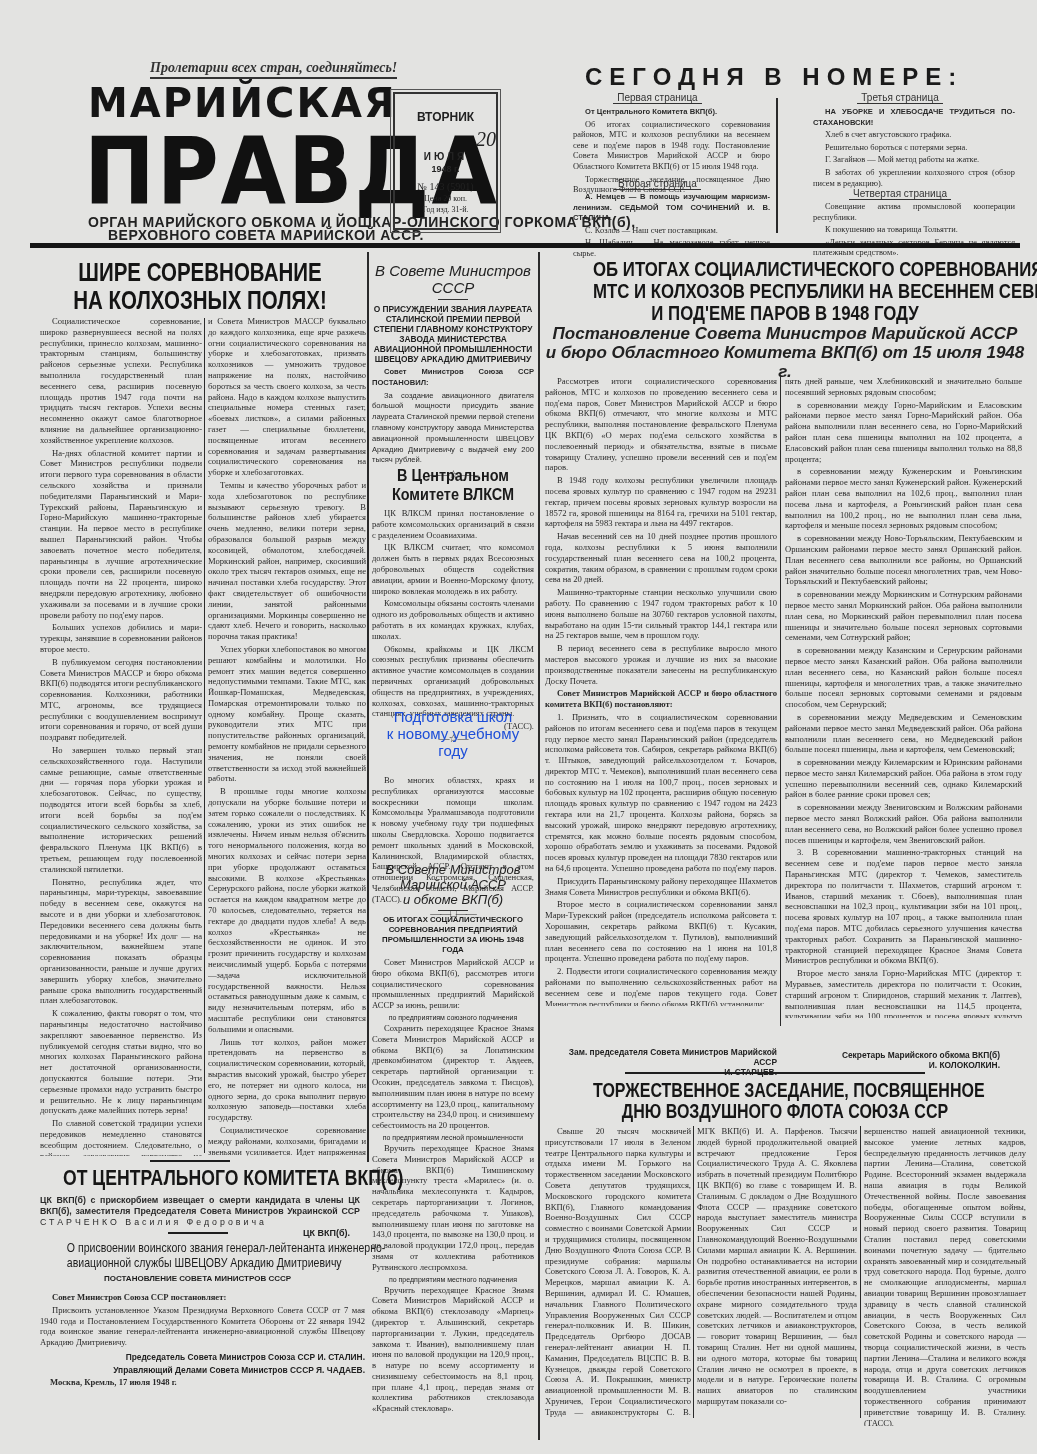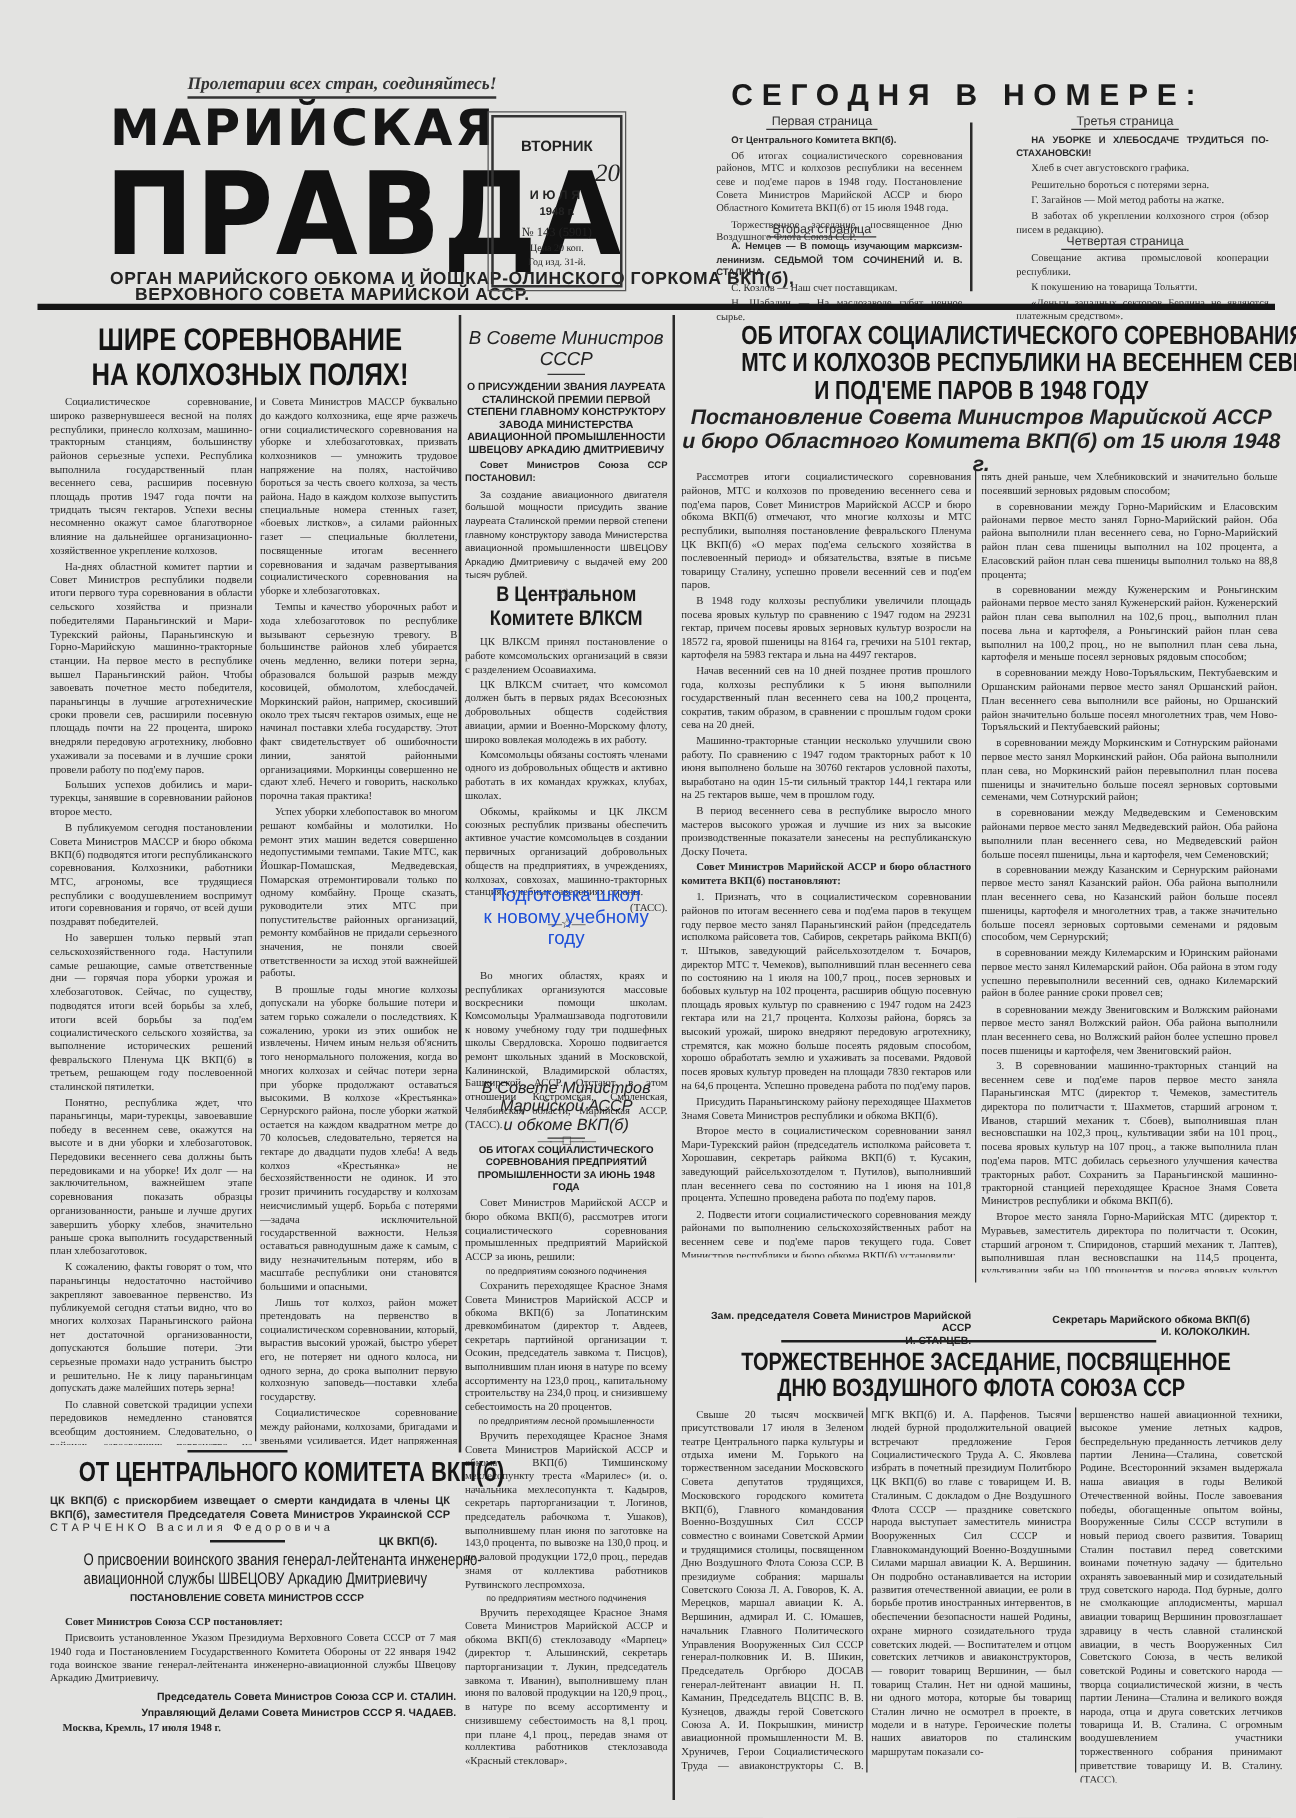--- a/index.html
+++ b/index.html
@@ -198,22 +198,22 @@
     <p>2. Подвести итоги социалистического соревнования между районами по выполнению сельскохозяйственных работ на весеннем севе и под'еме паров текущего года. Совет Министров республики и бюро обкома ВКП(б) установили:</p>
 
   </div>
   <div class="vline" style="left:780px; top:376px; height:650px; width:1px;"></div>
   <div class="abs txt" style="left:785px; top:376px; width:237px; height:642px; overflow:hidden;">
     <p style="text-indent:0">пять дней раньше, чем Хлебниковский и значительно больше посеявший зерновых рядовым способом;</p>
     <p>в соревновании между Горно-Марийским и Еласовским районами первое место занял Горно-Марийский район. Оба района выполнили план весеннего сева, но Горно-Марийский район план сева пшеницы выполнил на 102 процента, а Еласовский район план сева пшеницы выполнил только на 88,8 процента;</p>
     <p>в соревновании между Куженерским и Роньгинским районами первое место занял Куженерский район. Куженерский район план сева выполнил на 102,6 проц., выполнил план посева льна и картофеля, а Роньгинский район план сева выполнил на 100,2 проц., но не выполнил план сева льна, картофеля и меньше посеял зерновых рядовым способом;</p>
     <p>в соревновании между Ново-Торъяльским, Пектубаевским и Оршанским районами первое место занял Оршанский район. План весеннего сева выполнили все районы, но Оршанский район значительно больше посеял многолетних трав, чем Ново-Торъяльский и Пектубаевский районы;</p>
     <p>в соревновании между Моркинским и Сотнурским районами первое место занял Моркинский район. Оба района выполнили план сева, но Моркинский район перевыполнил план посева пшеницы и значительно больше посеял зерновых сортовыми семенами, чем Сотнурский район;</p>
+    <p>в соревновании между Казанским и Сернурским районами первое место занял Казанский район. Оба района выполнили план весеннего сева, но Казанский район больше посеял пшеницы, картофеля и многолетних трав, а также значительно больше посеял зерновых сортовыми семенами и рядовым способом, чем Сернурский;</p>
     <p>в соревновании между Медведевским и Семеновским районами первое место занял Медведевский район. Оба района выполнили план весеннего сева, но Медведевский район больше посеял пшеницы, льна и картофеля, чем Семеновский;</p>
-    <p>в соревновании между Казанским и Сернурским районами первое место занял Казанский район. Оба района выполнили план весеннего сева, но Казанский район больше посеял пшеницы, картофеля и многолетних трав, а также значительно больше посеял зерновых сортовыми семенами и рядовым способом, чем Сернурский;</p>
     <p>в соревновании между Килемарским и Юринским районами первое место занял Килемарский район. Оба района в этом году успешно перевыполнили весенний сев, однако Килемарский район в более ранние сроки провел сев;</p>
     <p>в соревновании между Звениговским и Волжским районами первое место занял Волжский район. Оба района выполнили план весеннего сева, но Волжский район более успешно провел посев пшеницы и картофеля, чем Звениговский район.</p>
     <p>3. В соревновании машинно-тракторных станций на весеннем севе и под'еме паров первое место заняла Параньгинская МТС (директор т. Чемеков, заместитель директора по политчасти т. Шахметов, старший агроном т. Иванов, старший механик т. Сбоев), выполнившая план весновспашки на 102,3 проц., культивации зяби на 101 проц., посева яровых культур на 107 проц., а также выполнила план под'ема паров. МТС добилась серьезного улучшения качества тракторных работ. Сохранить за Параньгинской машинно-тракторной станцией переходящее Красное Знамя Совета Министров республики и обкома ВКП(б).</p>
     <p>Второе место заняла Горно-Марийская МТС (директор т. Муравьев, заместитель директора по политчасти т. Осокин, старший агроном т. Спиридонов, старший механик т. Лаптев), выполнившая план весновспашки на 114,5 процента, культивации зяби на 100 процентов и посева яровых культур рядовым способом на 103,7 процента.</p>
 
   </div>
 
   <div class="abs" style="left:545px; top:1047px; width:232px;">
     <div class="sig">Зам. председателя Совета Министров Марийской АССР</div>
     <div class="sig">И. СТАРЦЕВ.</div>

